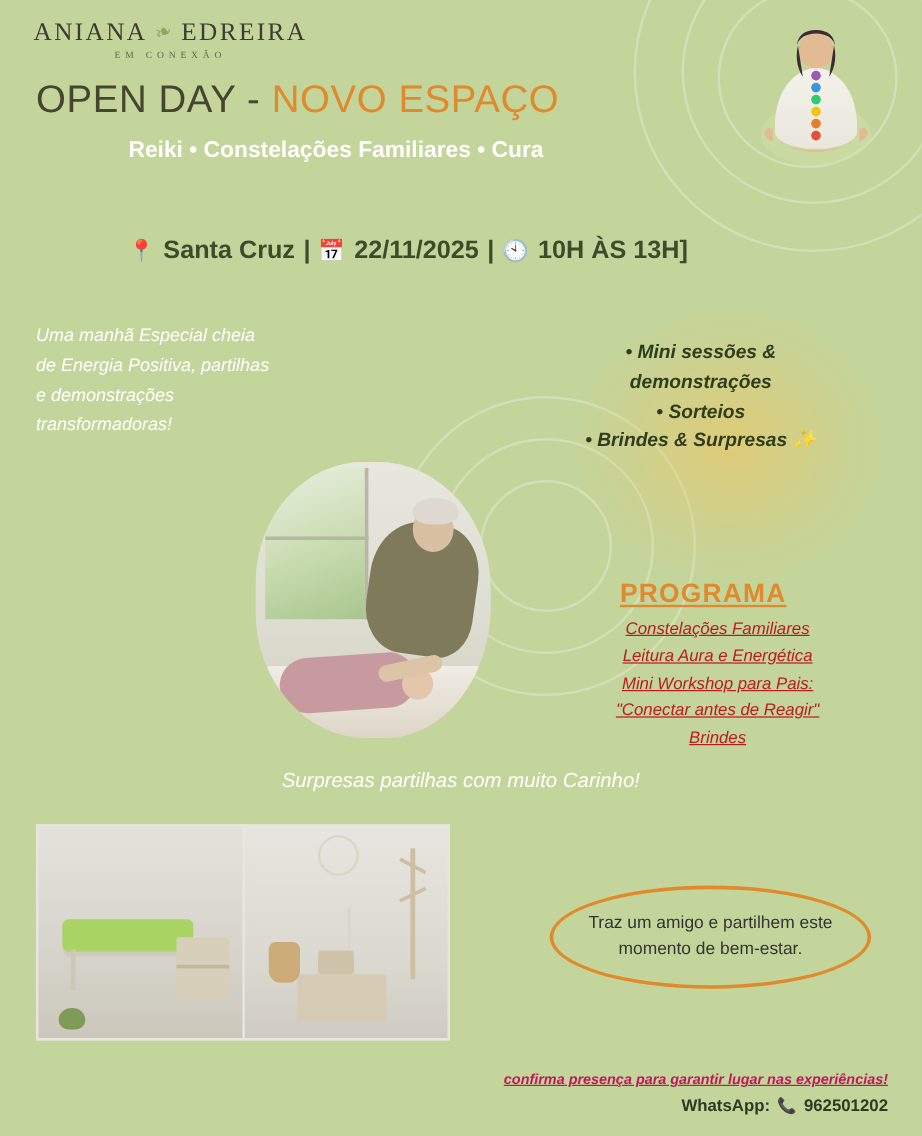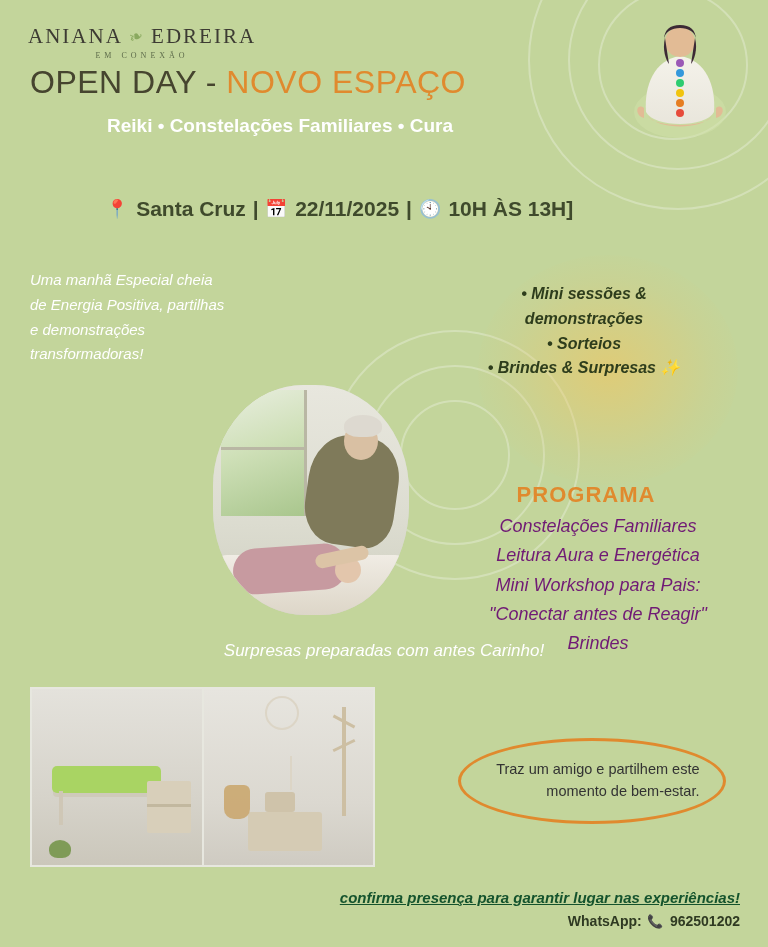--- a/index.html
+++ b/index.html
@@ -32,21 +32,21 @@
     width: 260px; height: 230px;
     right: 30px; top: 255px;
     border-radius: 50%;
     background: radial-gradient(ellipse at center, rgba(245,196,90,0.55) 0%, rgba(222,200,120,0.20) 55%, rgba(195,213,155,0) 75%);
     pointer-events: none;
   }
 
   
   .logo {
     position: absolute;
-    left: 28px; top: 24px;
+    left: 28px; top: 14px;
     display: flex;
     flex-direction: column;
     align-items: center;
   }
   .logo-main {
     font-family: "Liberation Serif", serif;
     font-size: 21px;
     letter-spacing: 2px;
     color: #3d3b33;
     display: flex;
@@ -138,30 +138,32 @@
   
   .programa-title {
     position: absolute;
     right: 62px; top: 482px;
     width: 240px;
     text-align: center;
     font-size: 22px;
     font-weight: bold;
     letter-spacing: 1px;
     color: #e08a2e;
+    text-decoration: underline;
   }
   .programa-list {
     position: absolute;
     right: 40px; top: 512px;
     width: 260px;
     text-align: center;
-    font-size: 18px;
+    font-size: 14px;
     font-style: italic;
-    color: #701a75;
+    color: #b91c1c;
     line-height: 1.63;
+    text-decoration: underline;
   }
 
   
   .photo-main {
     position: absolute;
     left: 213px; top: 385px;
     width: 196px; height: 230px;
     border-radius: 46% 48% 45% 47% / 44% 46% 48% 46%;
     overflow: hidden;
     background: #cfd8c2;
@@ -256,37 +258,37 @@
     right: 42px; top: 738px;
     width: 268px; height: 86px;
     border: 3px solid #e08a2e;
     border-radius: 50%;
     display: flex;
     align-items: center;
     justify-content: center;
   }
   .callout-text {
     width: 215px;
-    text-align: right;
+    text-align: center;
     font-size: 14.5px;
     color: #333;
     line-height: 1.5;
   }
 
   
   .footer {
     position: absolute;
     right: 28px; bottom: 18px;
     text-align: right;
   }
   .footer-confirm {
-    font-size: 15px;
+    font-size: 12px;
     font-style: italic;
     font-weight: bold;
-    color: #14532d;
+    color: #be185d;
     text-decoration: underline;
   }
   .footer-wa {
     margin-top: 7px;
     font-size: 14px;
     font-weight: bold;
     color: #2f3a22;
     display: flex;
     align-items: center;
     justify-content: flex-end;
@@ -388,21 +390,21 @@
   <div class="pm-winbar"></div>
   <div class="pm-table"></div>
   <div class="pm-client-body"></div>
   <div class="pm-client-head"></div>
   <div class="pm-person-body"></div>
   <div class="pm-head"></div>
   <div class="pm-hair"></div>
   <div class="pm-arm"></div>
 </div>
 
-<div class="surprise">Surpresas preparadas com antes Carinho!</div>
+<div class="surprise">Surpresas partilhas com muito Carinho!</div>
 
 <div class="photo-pair">
   <div class="pp pp-a">
     <div class="bed"></div>
     <div class="bed-leg" style="left:16%"></div>
     <div class="bed-leg" style="left:70%"></div>
     <div class="shelf"></div>
     <div class="plant"></div>
   </div>
   <div class="pp pp-b">

